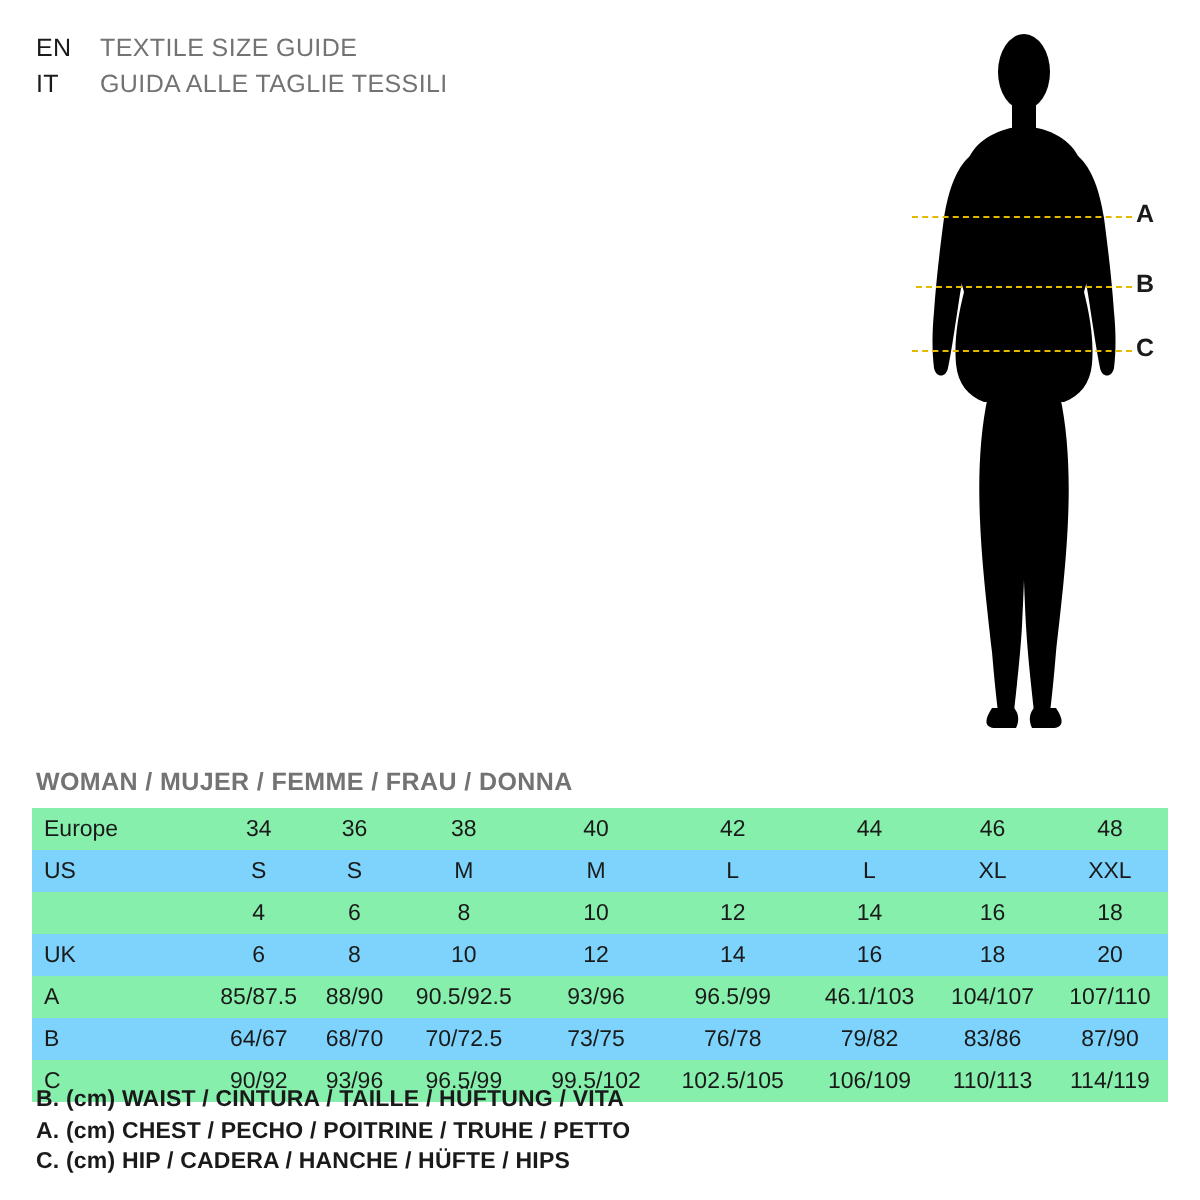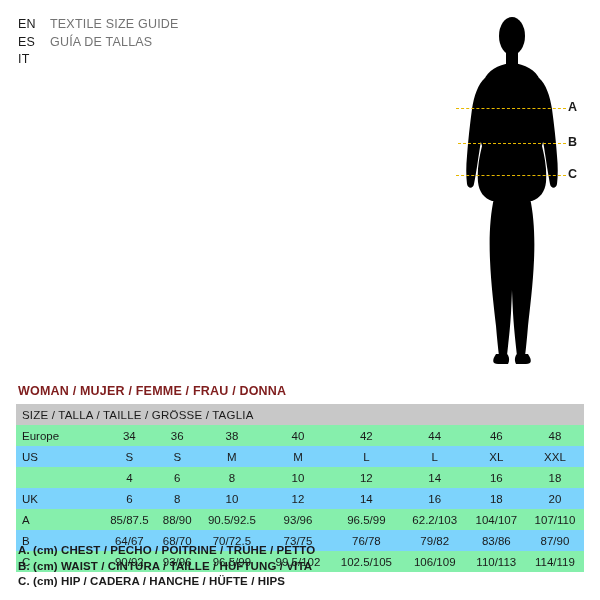--- a/index.html
+++ b/index.html
@@ -76,21 +76,21 @@
   .lbl-c { left: 168px; top: 159px; }
 
   
   .woman-heading {
     position: absolute;
     left: 18px;
     top: 384px;
     font-size: 12.5px;
     font-weight: bold;
     letter-spacing: 0.2px;
-    color: #7f1d1d;
+    color: #737373;
   }
 
   
   .size-table {
     position: absolute;
     left: 16px;
     top: 404px;
     width: 568px;
     border-collapse: collapse;
     font-size: 11.5px;
@@ -137,25 +137,22 @@
 <body>
 
 <div class="page">
 
   <div class="lang-block">
     <div class="lang-row">
       <span class="lang-code">EN</span>
       <span class="lang-title">TEXTILE SIZE GUIDE</span>
     </div>
     <div class="lang-row">
-      <span class="lang-code">ES</span>
-      <span class="lang-title">GUÍA DE TALLAS</span>
-    </div>
-    <div class="lang-row">
       <span class="lang-code">IT</span>
+      <span class="lang-title">GUIDA ALLE TAGLIE TESSILI</span>
     </div>
   </div>
 
   <div class="figure-wrap">
     <svg class="figure-svg" width="190" height="360" viewBox="0 0 190 360">
       <g fill="#000000">
 
         <ellipse cx="112" cy="28" rx="13" ry="19"></ellipse>
 
         <rect x="106" y="44" width="12" height="14"></rect>
@@ -218,23 +215,20 @@
 
     <div class="measure-label lbl-a">A</div>
     <div class="measure-label lbl-b">B</div>
     <div class="measure-label lbl-c">C</div>
   </div>
 
   <div class="woman-heading">WOMAN / MUJER / FEMME / FRAU / DONNA</div>
 
   <table class="size-table">
     <tbody>
-      <tr class="row-header">
-        <td colspan="9">SIZE / TALLA / TAILLE / GRÖSSE / TAGLIA</td>
-      </tr>
 
       <tr class="row-plain">
         <td class="rowhead">Europe</td>
         <td>34</td>
         <td>36</td>
         <td>38</td>
         <td>40</td>
         <td>42</td>
         <td>44</td>
         <td>46</td>
@@ -277,21 +271,21 @@
         <td>20</td>
       </tr>
 
       <tr class="row-plain">
         <td class="rowhead">A</td>
         <td>85/87.5</td>
         <td>88/90</td>
         <td>90.5/92.5</td>
         <td>93/96</td>
         <td>96.5/99</td>
-        <td>62.2/103</td>
+        <td>46.1/103</td>
         <td>104/107</td>
         <td>107/110</td>
       </tr>
 
       <tr class="row-shade">
         <td class="rowhead">B</td>
         <td>64/67</td>
         <td>68/70</td>
         <td>70/72.5</td>
         <td>73/75</td>
@@ -309,18 +303,18 @@
         <td>99.5/102</td>
         <td>102.5/105</td>
         <td>106/109</td>
         <td>110/113</td>
         <td>114/119</td>
       </tr>
     </tbody>
   </table>
 
   <div class="footnotes">
+    <div class="footnote">B. (cm) WAIST / CINTURA / TAILLE / HÜFTUNG / VITA</div>
     <div class="footnote">A. (cm) CHEST / PECHO / POITRINE / TRUHE / PETTO</div>
-    <div class="footnote">B. (cm) WAIST / CINTURA / TAILLE / HÜFTUNG / VITA</div>
     <div class="footnote">C. (cm) HIP / CADERA / HANCHE / HÜFTE / HIPS</div>
   </div>
 
 </div>
 
 </body></html>

